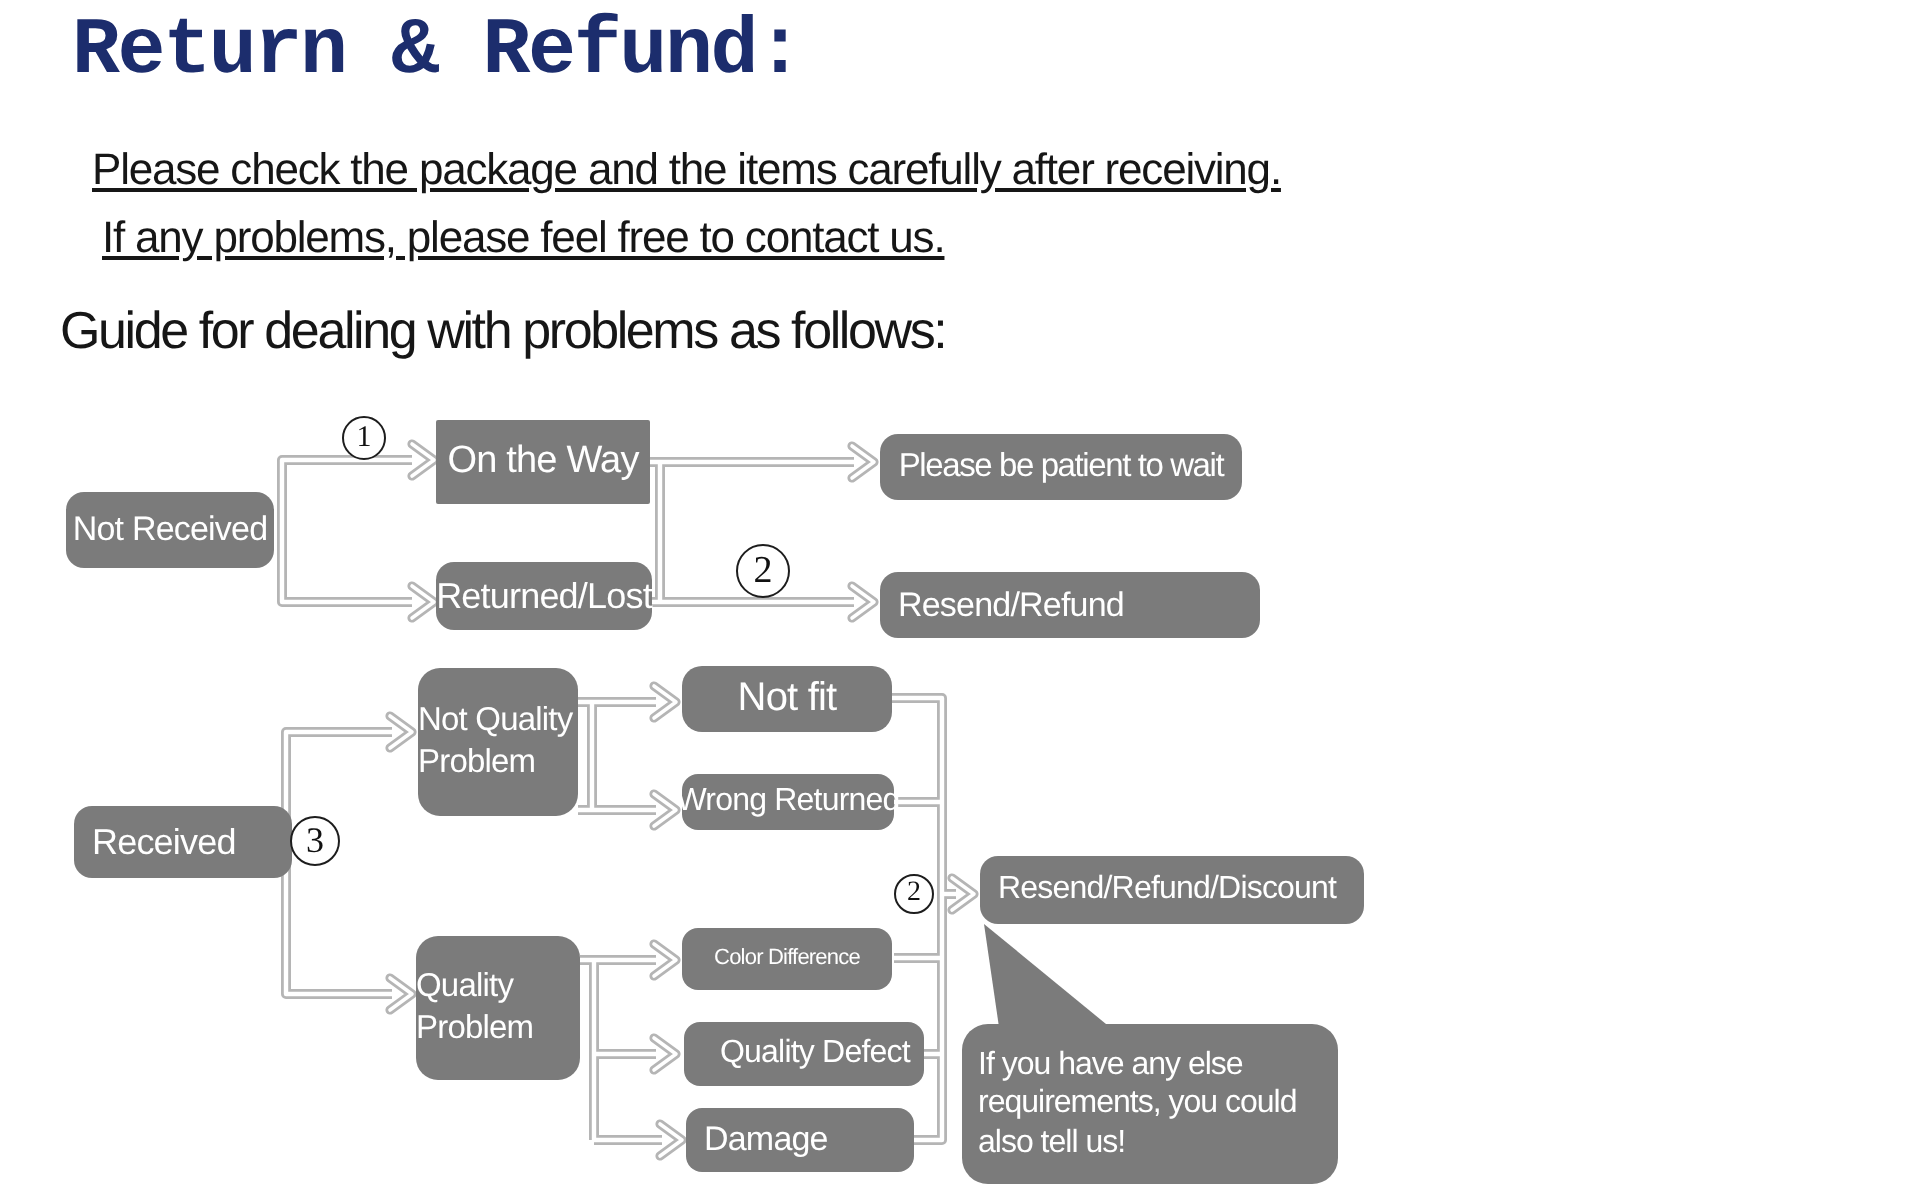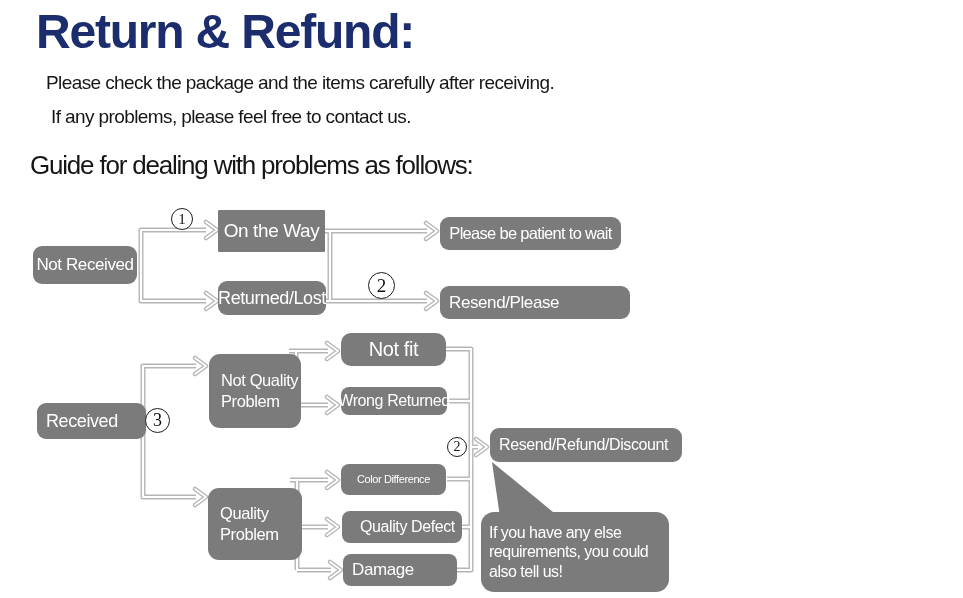--- a/index.html
+++ b/index.html
@@ -2,43 +2,43 @@
 <html><head>
 <meta charset="utf-8">
 <style>
   html,body{margin:0;padding:0;background:#ffffff;}
   .canvas{
     position:relative;width:963px;height:598px;background:#ffffff;overflow:hidden;
     font-family:"Liberation Sans",sans-serif;
   }
   .page-title{
     position:absolute;left:36px;top:4px;margin:0;
-    font-family:Liberation Sans, sans-serif;font-weight:700;font-size:48px;
+    font-family:Liberation Mono, monospace;font-weight:700;font-size:40px;
     letter-spacing:-1.2px;color:var(--title-color,#1c2d6d);
   }
   .intro{
     position:absolute;margin:0;color:var(--text-color,#161616);
-    font-size:19px;letter-spacing:-0.6px;
+    font-size:22px;letter-spacing:-0.6px;text-decoration:underline;
   }
   .intro.l1{left:46px;top:72px;}
   .intro.l2{left:51px;top:106px;}
   .guide-heading{
     position:absolute;left:30px;top:150px;margin:0;color:var(--text-color,#161616);
     font-weight:400;font-size:26px;letter-spacing:-1.2px;
   }
   #wires{position:absolute;left:0;top:0;pointer-events:none;}
   .node{
     position:absolute;background:var(--box-color,#7b7b7b);color:#ffffff;
     display:flex;align-items:center;justify-content:center;
     border-radius:9px;font-size:17px;letter-spacing:-0.4px;line-height:1.25;
     white-space:nowrap;
   }
   .node.left{justify-content:flex-start;padding-left:9px;}
   .node.multi{white-space:normal;text-align:left;justify-content:flex-start;
-    padding-left:12px;border-radius:11px;font-size:16.5px;margin-top:20px;}
+    border-radius:11px;font-size:16.5px;}
   .node.bubble{
     white-space:normal;text-align:left;justify-content:flex-start;
     padding:0 8px;border-radius:13px;font-size:16px;line-height:1.22;letter-spacing:-0.5px;
   }
   .step{
     position:absolute;background:#ffffff;border:1.6px solid #1d1d1d;border-radius:50%;
     display:flex;align-items:center;justify-content:center;
     font-family:"Liberation Serif",serif;color:#111111;box-sizing:border-box;
   }
 </style>
@@ -111,21 +111,21 @@
       <polyline points="327,519 338,527 327,535" fill="none" stroke="#ffffff" stroke-width="1.8" stroke-linecap="round" stroke-linejoin="round"></polyline>
       <polyline points="330,562 341,570 330,578" fill="none" stroke="#ffffff" stroke-width="1.8" stroke-linecap="round" stroke-linejoin="round"></polyline>
       <polyline points="476,439 487,447 476,455" fill="none" stroke="#ffffff" stroke-width="1.8" stroke-linecap="round" stroke-linejoin="round"></polyline>
       <polygon points="492,462 553,512 500,517" fill="#7b7b7b"></polygon>
     </svg>
 
   <div class="node" style="left:33px;top:246px;width:104px;height:38px;">Not Received</div>
   <div class="node" style="left:218px;top:210px;width:107px;height:42px;font-size:19px;border-radius:1px;">On the Way</div>
   <div class="node" style="left:218px;top:281px;width:108px;height:34px;font-size:18px;">Returned/Lost</div>
   <div class="node" style="left:440px;top:217px;width:181px;height:33px;font-size:16.5px;letter-spacing:-0.7px;">Please be patient to wait</div>
-  <div class="node left" style="left:440px;top:286px;width:181px;height:33px;">Resend/Please</div>
+  <div class="node left" style="left:440px;top:286px;width:181px;height:33px;">Resend/Refund</div>
 
   <div class="node left" style="left:37px;top:403px;width:100px;height:36px;font-size:18px;">Received</div>
   <div class="node multi" style="left:209px;top:334px;width:80px;height:74px;">Not Quality Problem</div>
   <div class="node multi" style="left:208px;top:468px;width:82px;height:72px;">Quality Problem</div>
   <div class="node" style="left:341px;top:333px;width:105px;height:33px;font-size:20px;border-radius:10px;">Not fit</div>
   <div class="node" style="left:341px;top:387px;width:106px;height:28px;font-size:16px;border-radius:8px;">Wrong Returned</div>
   <div class="node" style="left:341px;top:464px;width:105px;height:31px;font-size:11px;border-radius:8px;">Color Difference</div>
   <div class="node left" style="left:342px;top:511px;width:102px;height:32px;font-size:16px;border-radius:8px;padding-left:18px;">Quality Defect</div>
   <div class="node left" style="left:343px;top:554px;width:105px;height:32px;border-radius:8px;">Damage</div>
   <div class="node left" style="left:490px;top:428px;width:183px;height:34px;font-size:16px;">Resend/Refund/Discount</div>

